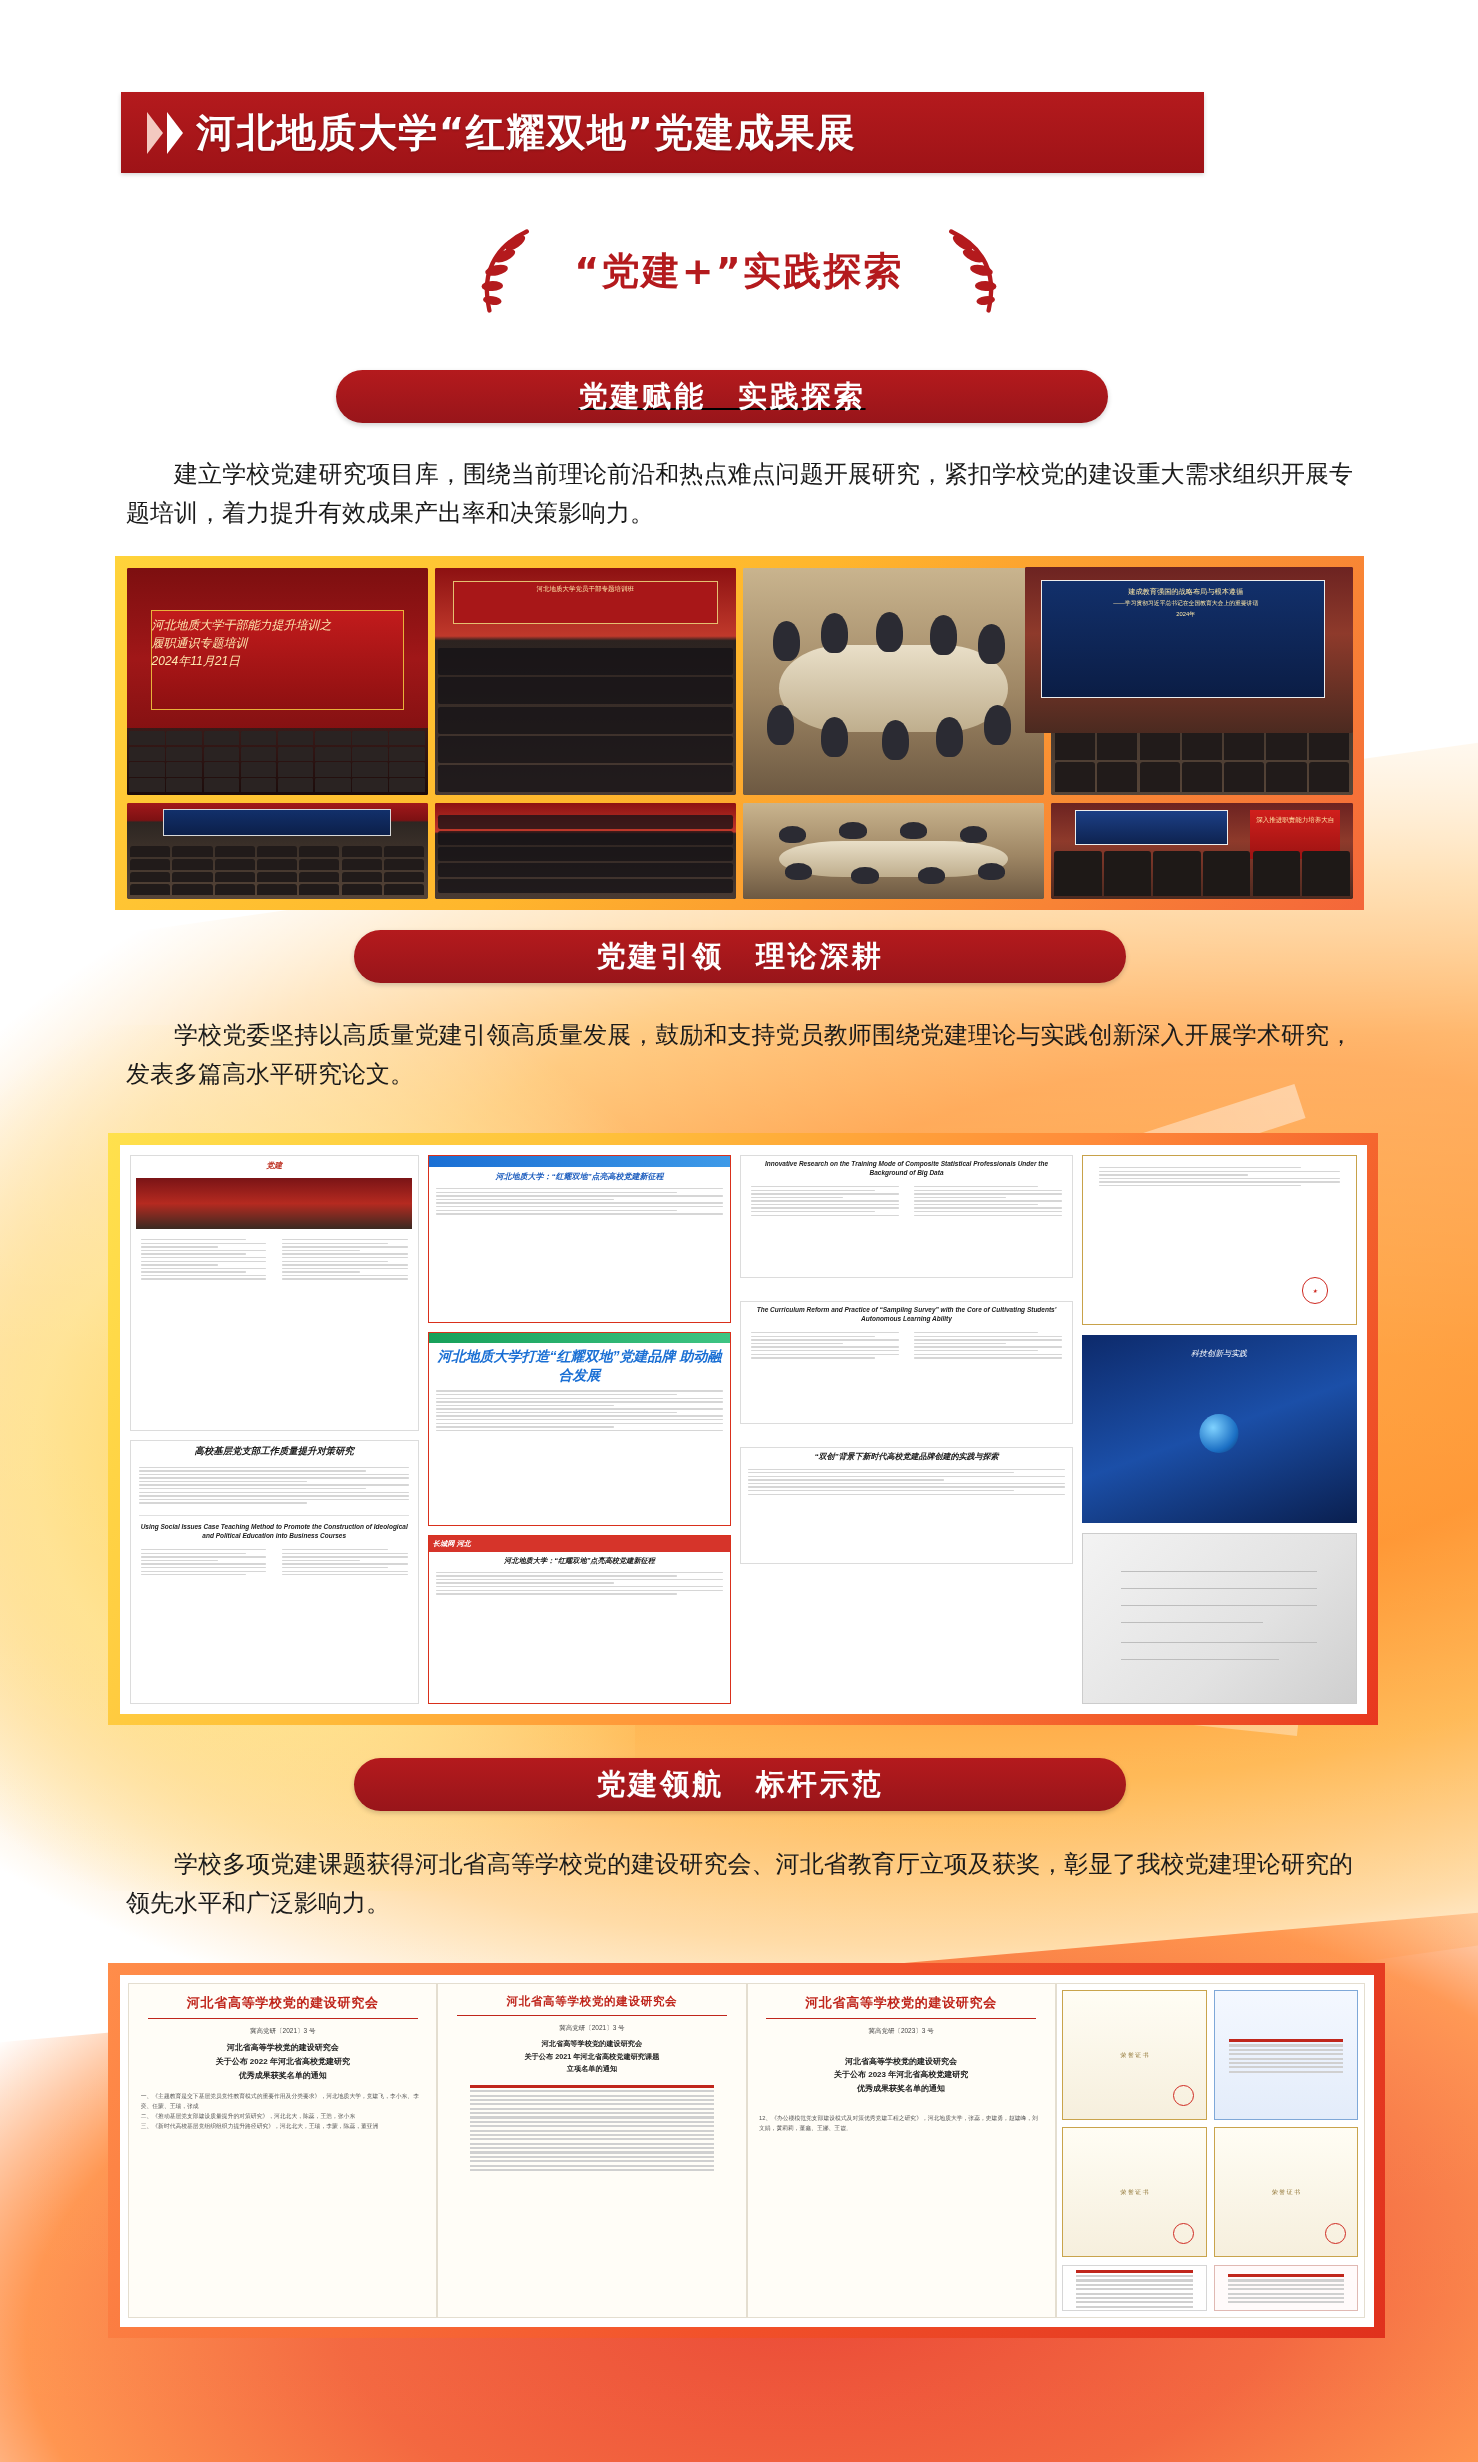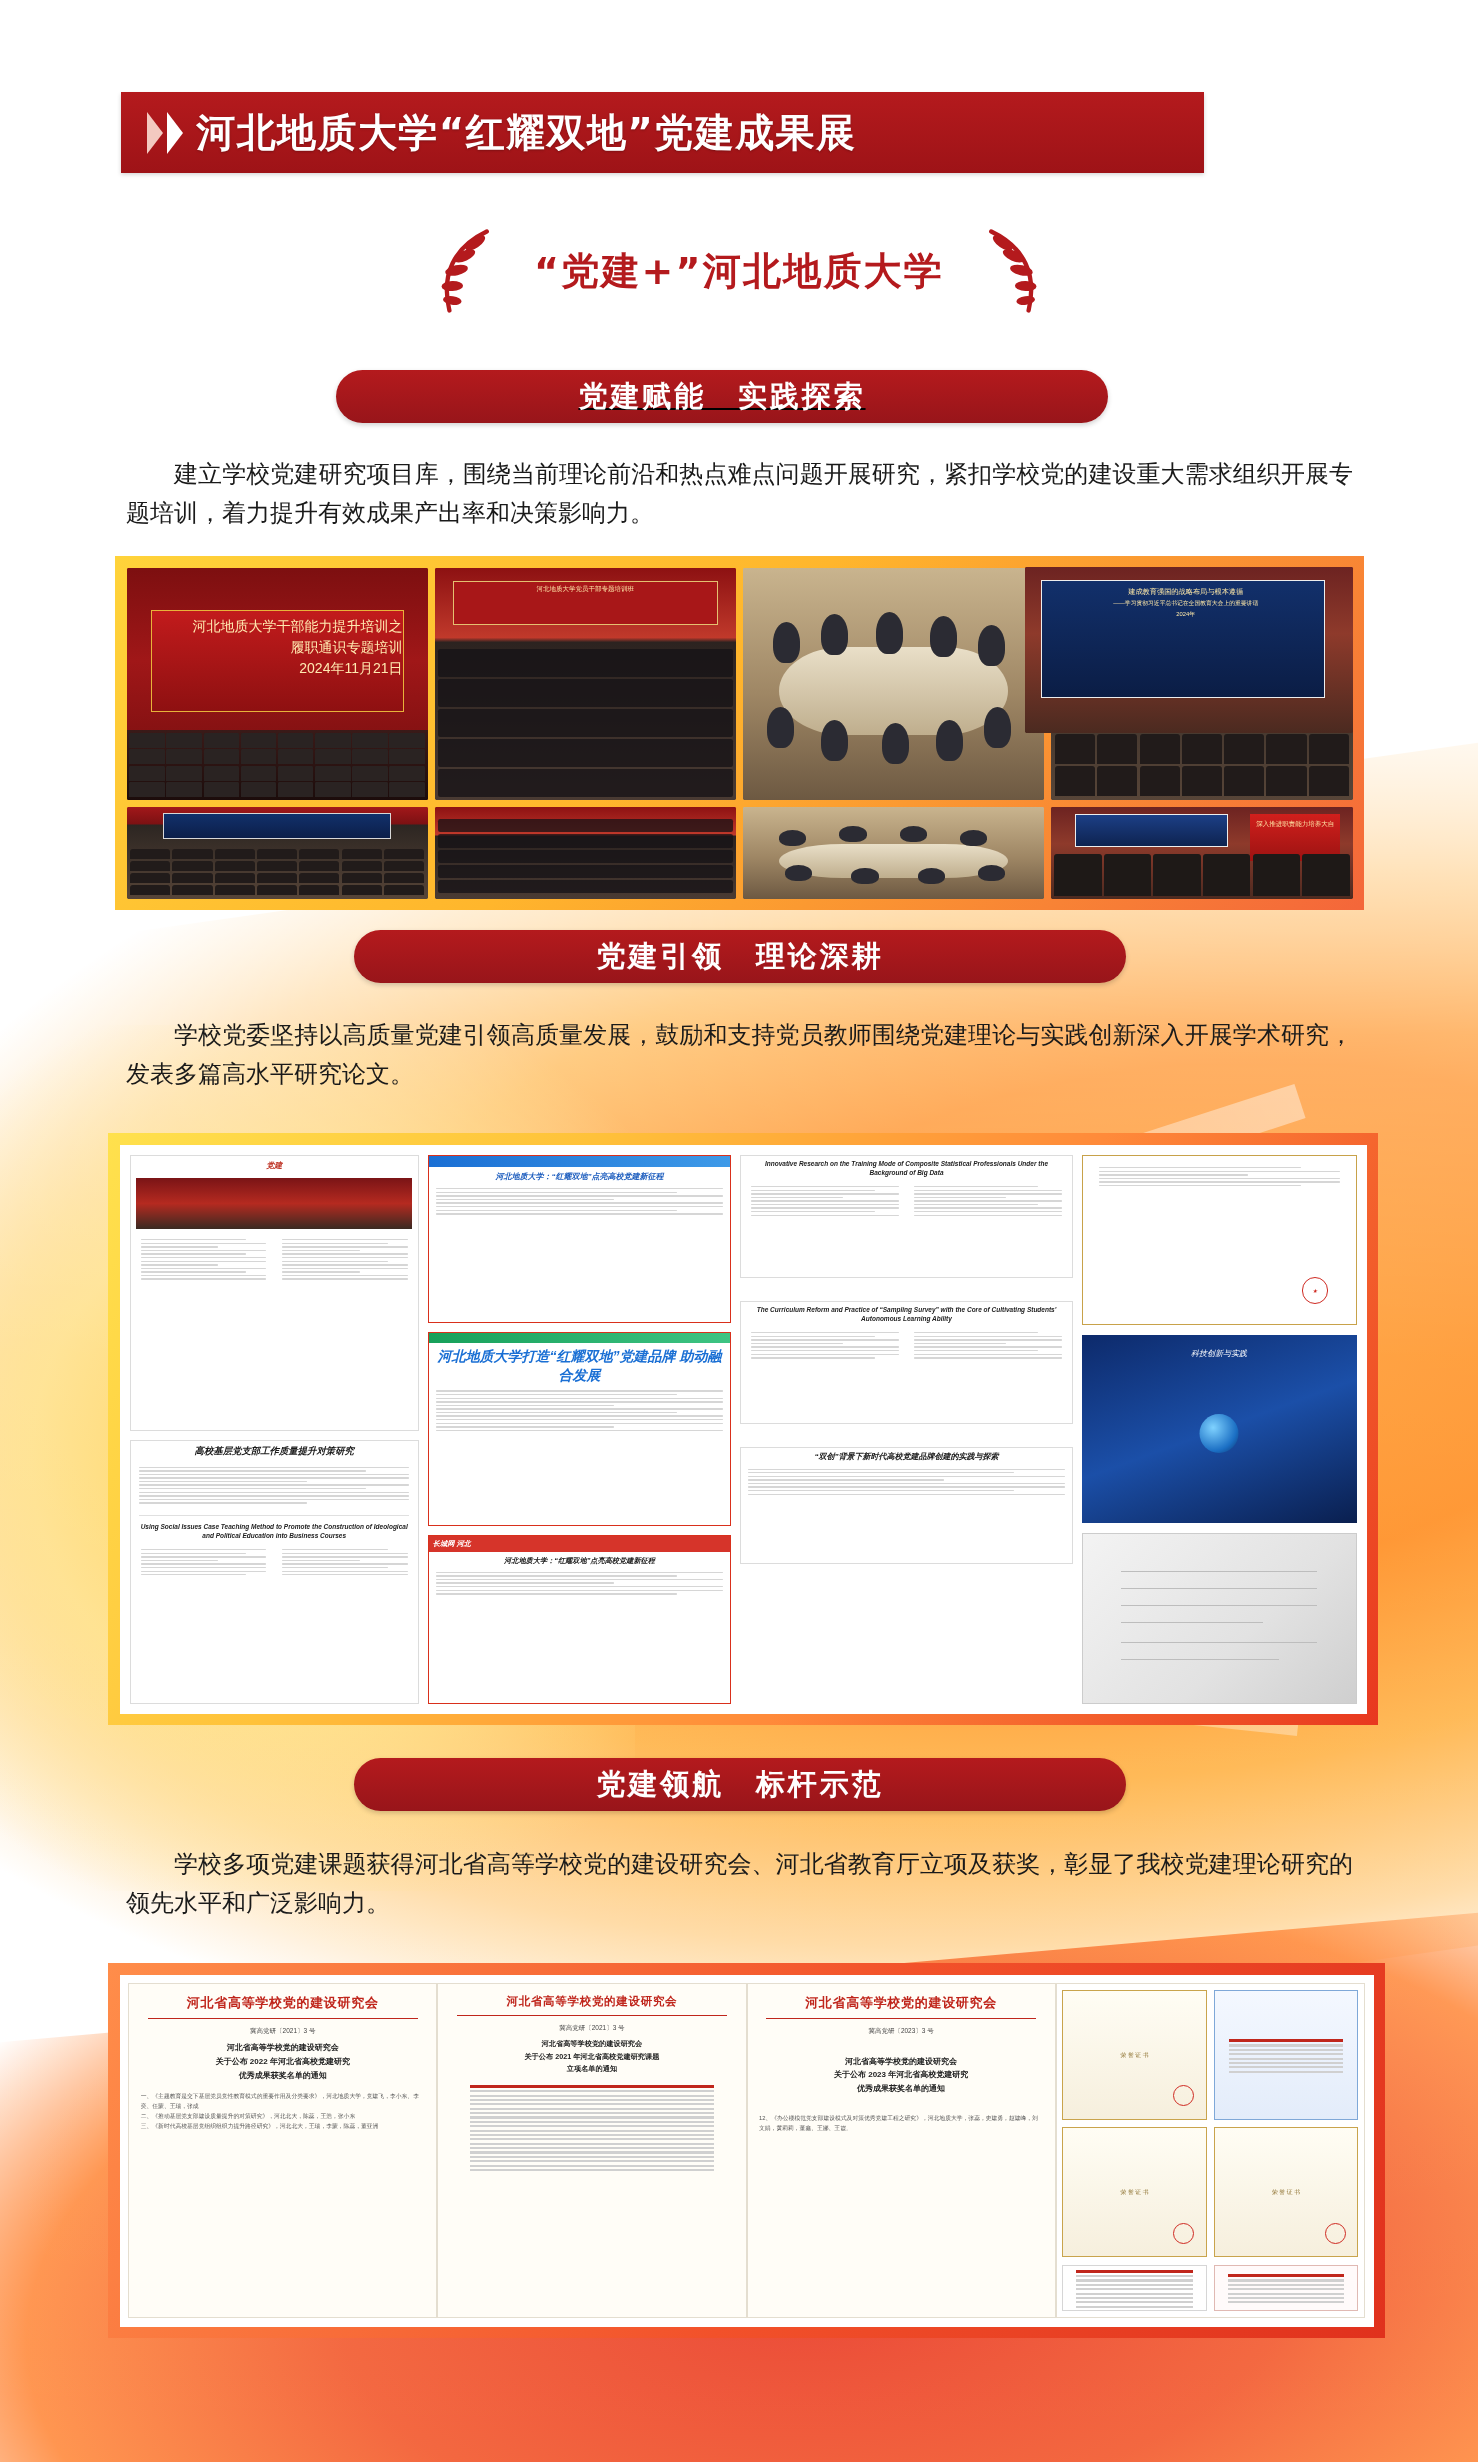--- a/index.html
+++ b/index.html
@@ -220,25 +220,26 @@
     background: linear-gradient(180deg, #7d0f10 0%, #a01718 40%, #6d0c0d 100%);
     display: flex; flex-direction: column;
   }
   .ph-conf1 .screen {
     margin: 14% 8% 6% 8%;
     flex: 0 0 auto;
     height: 44%;
     background: linear-gradient(180deg, #c21b1c 0%, #8e1011 100%);
     border: 1.4px solid #e8b23a;
     color: #ffe9b0;
-    font-size: 14px;
-    text-align: right;
+    font-size: 12px;
+    text-align: left;
     padding-top: 5.8px;
     line-height: 1.5;
     box-sizing: border-box;
+    font-style: italic;
   }
   .ph-conf1 .seats {
     flex: 1;
     background: linear-gradient(180deg, #3a1a18 0%, #1c0c0b 100%);
     display: grid;
     grid-template-columns: repeat(8, 1fr);
     grid-template-rows: repeat(4, 1fr);
     gap: 1.4px;
     padding: 2.9px;
   }
@@ -442,21 +443,21 @@
         </g>
         <g fill="#b41a1d">
           <ellipse cx="70" cy="26" rx="16" ry="7" transform="rotate(-35 70 26)"></ellipse>
           <ellipse cx="55" cy="44" rx="16" ry="7" transform="rotate(-25 55 44)"></ellipse>
           <ellipse cx="44" cy="64" rx="16" ry="7" transform="rotate(-12 44 64)"></ellipse>
           <ellipse cx="38" cy="86" rx="15" ry="7" transform="rotate(-2 38 86)"></ellipse>
           <ellipse cx="38" cy="106" rx="13" ry="6" transform="rotate(8 38 106)"></ellipse>
         </g>
       </svg>
     </span>
-    <span class="subtitle-text">“党建+”河北地质大学</span>
+    <span class="subtitle-text">“党建+”实践探索</span>
     <span class="laurel">
       <svg width="79" height="94" viewBox="0 0 110 130">
         <g stroke="#b41a1d" stroke-width="6" fill="none" stroke-linecap="round">
           <path d="M24 10 C70 32, 88 70, 76 120"></path>
         </g>
         <g fill="#b41a1d">
           <ellipse cx="40" cy="26" rx="16" ry="7" transform="rotate(35 40 26)"></ellipse>
           <ellipse cx="55" cy="44" rx="16" ry="7" transform="rotate(25 55 44)"></ellipse>
           <ellipse cx="66" cy="64" rx="16" ry="7" transform="rotate(12 66 64)"></ellipse>
           <ellipse cx="72" cy="86" rx="15" ry="7" transform="rotate(2 72 86)"></ellipse>

